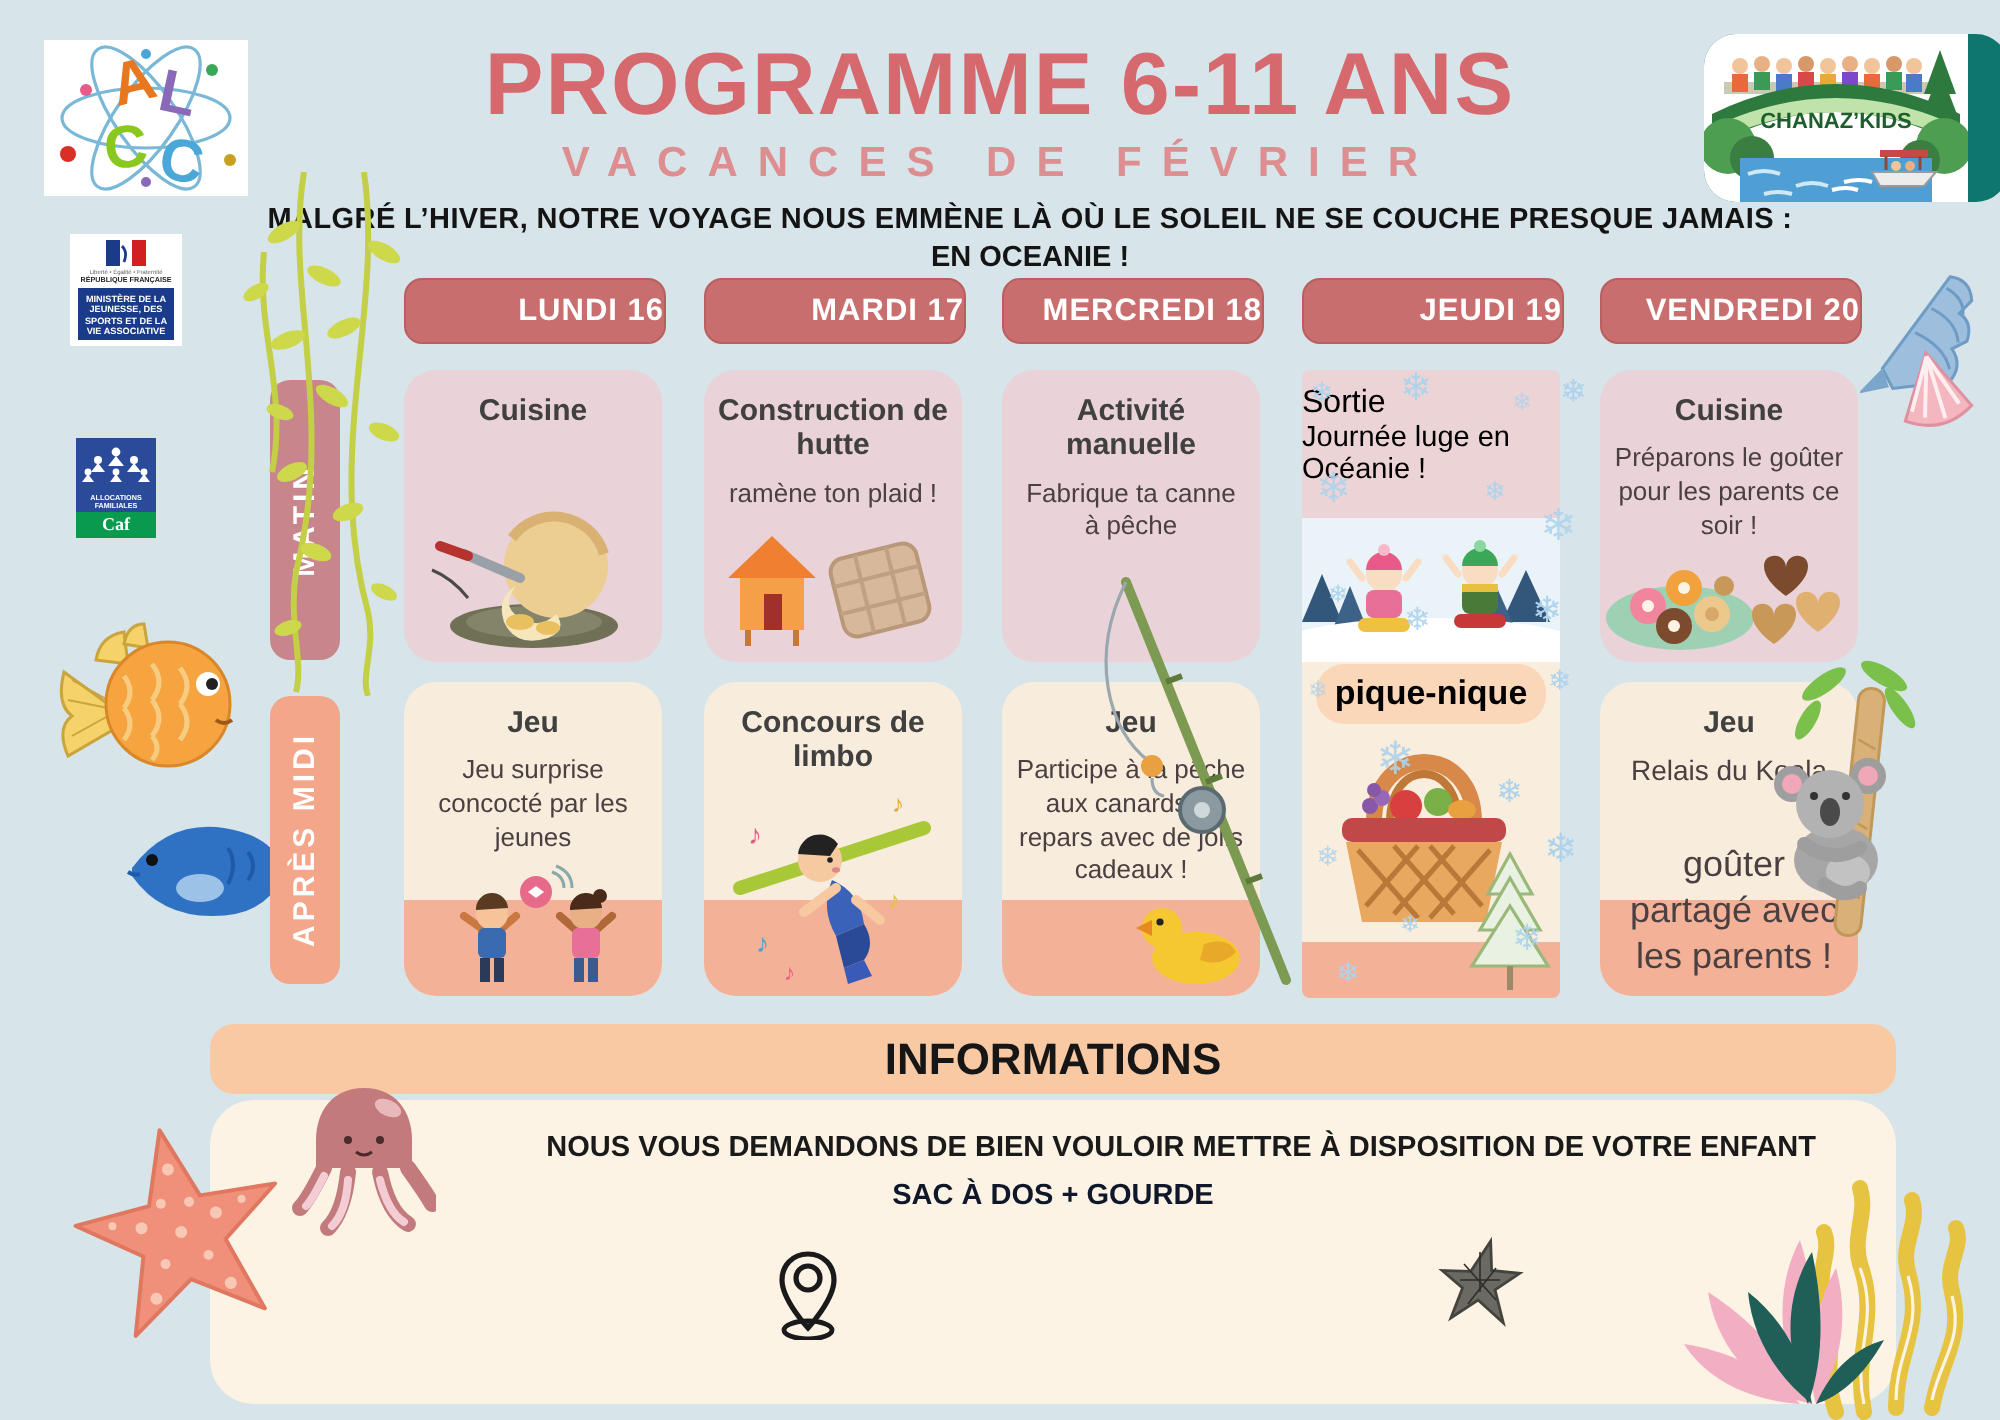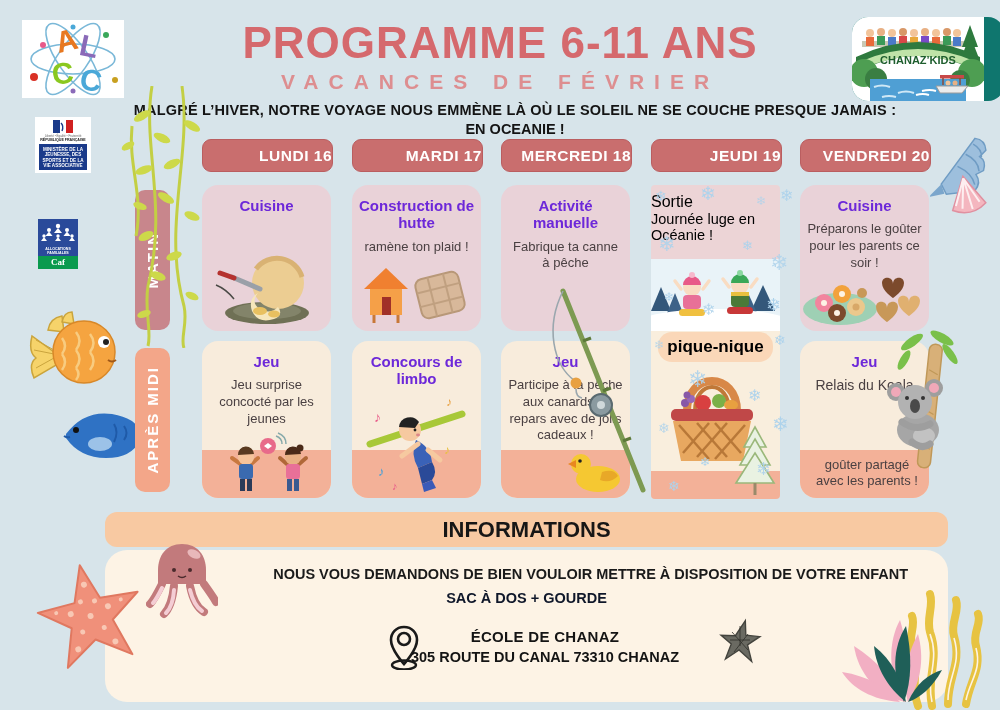--- a/index.html
+++ b/index.html
@@ -24,21 +24,21 @@
           align-items:center;justify-content:center;z-index:2;}
   .rowlab span{writing-mode:vertical-rl;transform:rotate(180deg);font-size:15px;
                font-weight:800;letter-spacing:2px;white-space:nowrap;}
   .matin-lab{top:190px;height:140px;background:#c8868c;}
   .apm-lab{top:348px;height:144px;background:#f3a689;}
   
   .card{width:129px;border-radius:16px;z-index:2;}
   .mcard{top:185px;height:146px;background:#e9d2d8;}
   .pcard{top:341px;height:157px;background:#f8ecdc;overflow:hidden;}
   .pcard .strip{position:absolute;bottom:0;left:0;right:0;height:48px;background:#f3b198;}
-  .card .ttl{position:relative;font-weight:800;font-size:15px;color:#6d28d9;
+  .card .ttl{position:relative;font-weight:800;font-size:15px;color:#404040;
              text-align:center;padding:12px 6px 0 6px;line-height:1.15;z-index:2;}
   .card .txt{position:relative;font-size:13px;color:#4a4042;text-align:center;
              padding:7px 7px 0 7px;line-height:1.28;z-index:2;}
   .card .art{position:absolute;z-index:1;}
   
   .jcard{left:651px;top:185px;width:129px;height:314px;border-radius:4px;overflow:hidden;z-index:2;}
   .j-pink{position:absolute;top:0;left:0;right:0;height:146px;background:#ecd4d6;}
   .j-cream{position:absolute;top:146px;left:0;right:0;height:140px;background:#f9eedd;}
   .j-strip{position:absolute;top:286px;left:0;right:0;height:28px;background:#f3b198;}
   .pique{position:absolute;top:147px;left:7px;right:7px;height:30px;background:#fad7b8;
@@ -442,21 +442,21 @@
   <span class="abs snow" style="left:772px;top:412px;font-size:20px">❄</span>
   <span class="abs snow" style="left:700px;top:455px;font-size:12px">❄</span>
   <span class="abs snow" style="left:756px;top:458px;font-size:18px;opacity:.9">❄</span>
   <span class="abs snow" style="left:668px;top:478px;font-size:14px">❄</span>
 </div>
 
 <div class="abs card pcard c4">
   <div class="strip"></div>
   <div class="ttl">Jeu</div>
   <div class="txt" style="font-size:14px;">Relais du Koala</div>
-  <div class="txt" style="position:absolute;bottom:8px;left:0;right:0;font-size:13px;padding-left:12px;">goûter partagé avec les parents !</div>
+  <div class="txt" style="position:absolute;bottom:8px;left:0;right:0;font-size:18px;padding-left:12px;">goûter partagé avec les parents !</div>
 </div>
 
 <svg class="abs z3" style="left:884px;top:330px" width="84" height="142" viewBox="0 0 84 142">
   <g transform="rotate(6 46 70)">
     <rect x="40" y="14" width="13" height="124" rx="6" fill="#d8b078" stroke="#c09858" stroke-width="1.5"></rect>
     <line x1="42" y1="40" x2="51" y2="44" stroke="#c09858" stroke-width="1.2"></line>
     <line x1="42" y1="80" x2="51" y2="84" stroke="#c09858" stroke-width="1.2"></line>
     <line x1="42" y1="115" x2="51" y2="119" stroke="#c09858" stroke-width="1.2"></line>
   </g>
   <g fill="#7ac04a">
@@ -523,24 +523,20 @@
 
 <div class="abs info-head">INFORMATIONS</div>
 <div class="abs info-body">
   <div class="info-l1">NOUS VOUS DEMANDONS DE BIEN VOULOIR METTRE À DISPOSITION DE VOTRE ENFANT</div>
   <div class="info-l2">SAC À DOS + GOURDE</div>
   <svg class="pin" width="34" height="46" viewBox="0 0 34 46">
     <path d="M17,3 C9,3 4,9 4,16 C4,26 17,40 17,40 C17,40 30,26 30,16 C30,9 25,3 17,3 Z" fill="none" stroke="#1a1a1a" stroke-width="2.6"></path>
     <circle cx="17" cy="15" r="6" fill="none" stroke="#1a1a1a" stroke-width="2.6"></circle>
     <ellipse cx="17" cy="41" rx="12" ry="4.5" fill="none" stroke="#1a1a1a" stroke-width="2.4"></ellipse>
   </svg>
-  <div class="place">
-    <div class="nm">ÉCOLE DE CHANAZ</div>
-    <div class="ad">305 ROUTE DU CANAL 73310 CHANAZ</div>
-  </div>
   <svg style="position:absolute;top:68px;right:186px" width="44" height="48" viewBox="0 0 44 48">
     <g transform="rotate(14 22 24)" fill="#6a6a62" stroke="#44443e" stroke-width="1.4">
       <path d="M22,2 L26,16 L40,14 L30,25 L38,40 L23,32 L12,44 L14,28 L2,22 L16,19 Z"></path>
     </g>
     <g stroke="#2e2e2a" stroke-width=".8">
       <line x1="22" y1="8" x2="22" y2="28"></line>
         <line x1="12" y1="22" x2="32" y2="22"></line>
       <line x1="14" y1="14" x2="30" y2="32"></line>
         <line x1="30" y1="16" x2="16" y2="34"></line>
     </g>

